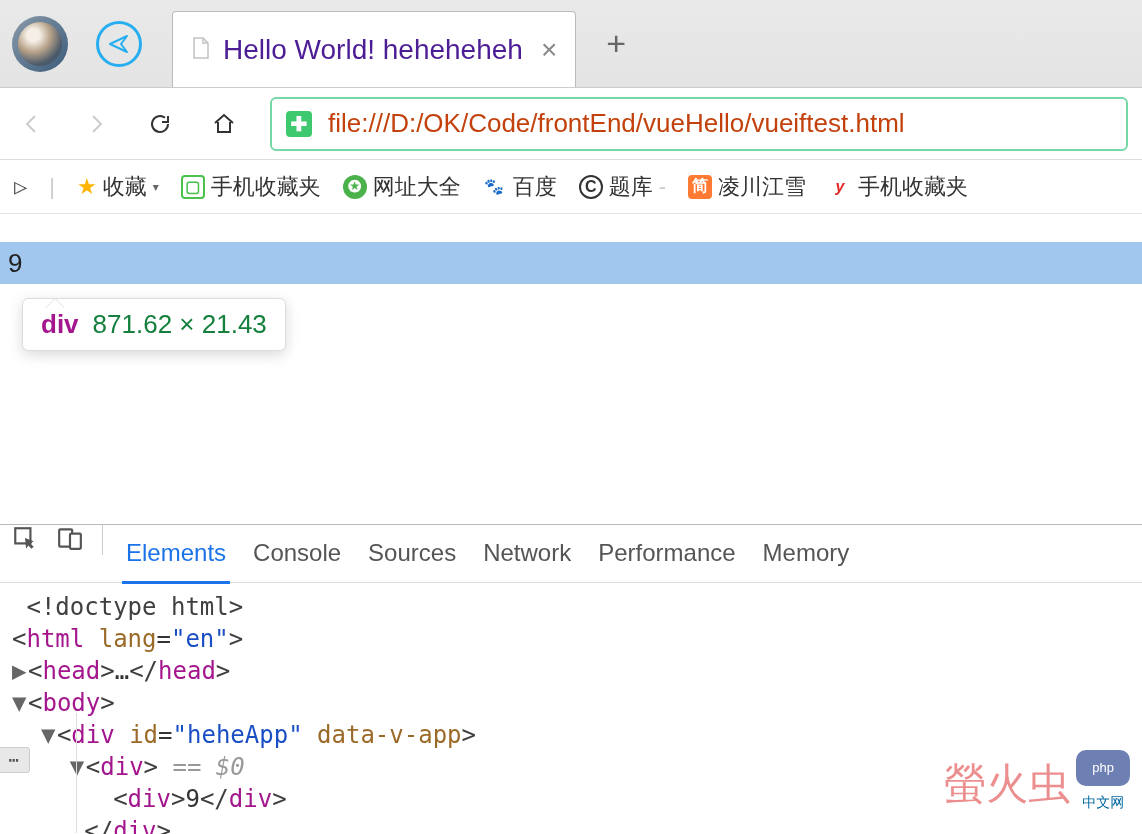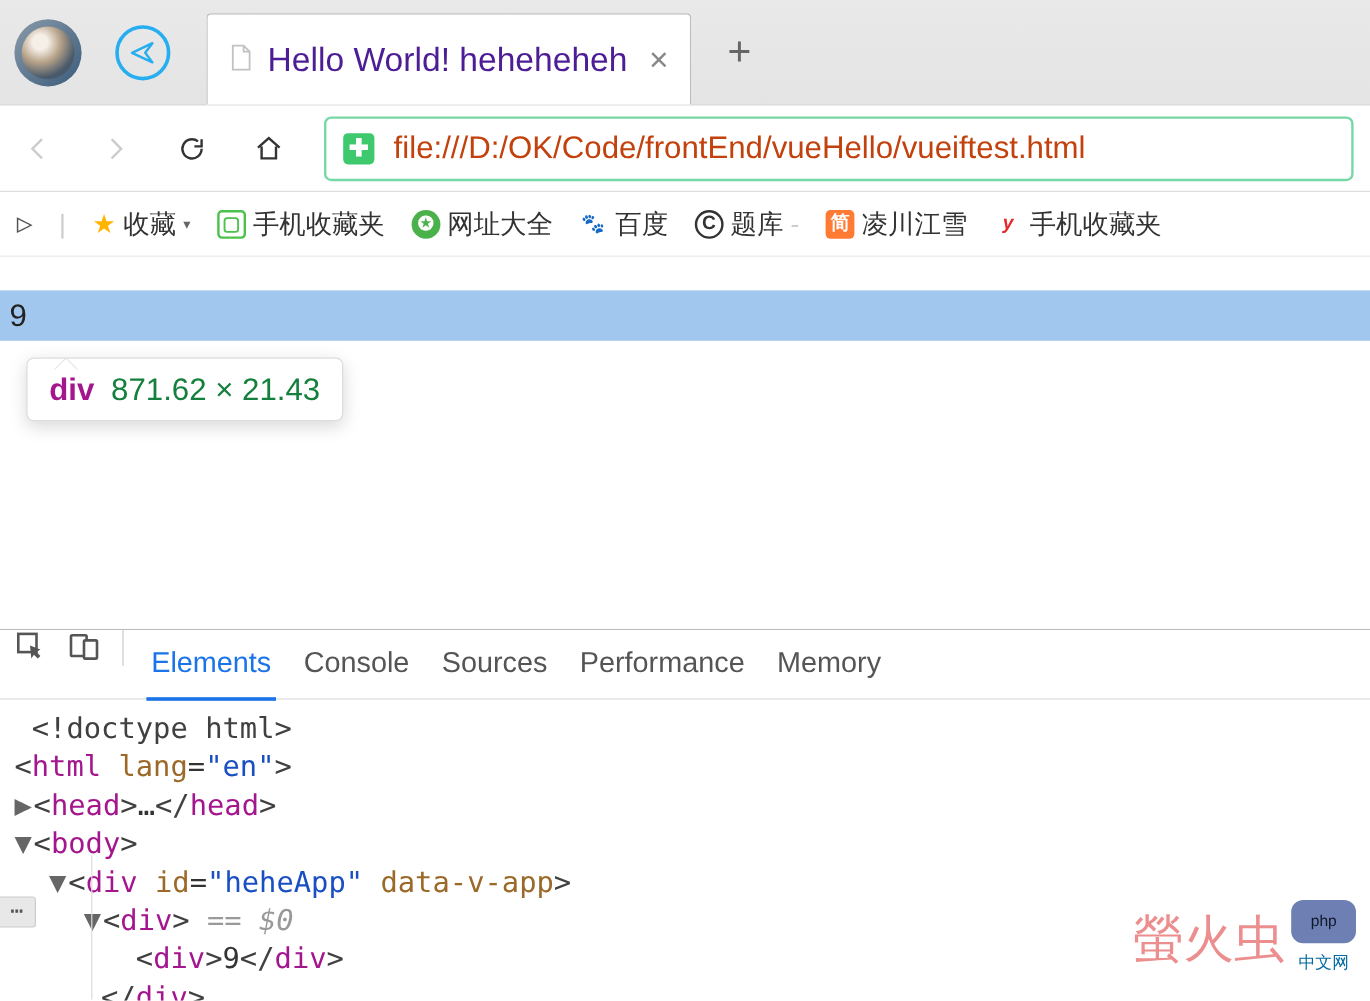--- a/index.html
+++ b/index.html
@@ -51,21 +51,21 @@
 .tg{color:#a4168e}
 .at{color:#9b6a28}
 .eq{color:#333}
 .vl{color:#1a4fc4}
 .cm{color:#999;font-style:italic}
 .arrow{display:inline-block;width:16px;color:#666}
 .ellipsis-btn{position:absolute;left:-2px;top:164px;width:32px;height:26px;background:#e8e8e8;border:1px solid #ccc;border-radius:3px;font-size:18px;display:flex;align-items:center;justify-content:center;color:#555}
 .guide{position:absolute;left:76px;top:130px;width:0;border-left:1px solid #ddd;height:120px}
 
 .watermark{position:absolute;right:12px;bottom:16px;font-size:42px;color:rgba(220,50,50,.55);font-family:"KaiTi","STKaiti",serif;display:flex;align-items:center;gap:6px}
-.watermark .php{font-size:13px;background:#6d7fb3;color:#0f172a;border-radius:10px;padding:2px 16px;font-family:sans-serif}
+.watermark .php{font-size:13px;background:#6d7fb3;color:#ffffff;border-radius:10px;padding:2px 16px;font-family:sans-serif}
 .watermark .sub{font-size:14px;color:#0369a1;font-family:sans-serif}
 </style>
 </head>
 <body>
 
 <div class="tab-bar">
   <div class="avatar"></div>
   <div class="nav-circle">
     <svg viewBox="0 0 24 24">
         <path d="M3 12 L20 4 L14 12 L20 20 Z" fill="none" stroke="#27aef0" stroke-width="2" stroke-linejoin="round"></path>
@@ -164,20 +164,21 @@
           <path d="M12 12l8 3-3 2 3 3-2 2-3-3-2 3z" fill="#555"></path>
         </svg></span>
     <span><svg class="tool-ic" viewBox="0 0 24 24">
           <rect x="2" y="4" width="12" height="16" rx="1" fill="none" stroke="#555" stroke-width="2"></rect>
           <rect x="12" y="8" width="10" height="14" rx="1" fill="#fff" stroke="#555" stroke-width="2"></rect>
         </svg></span>
     <span class="dt-divider"></span>
     <span class="dt-tab active">Elements</span>
     <span class="dt-tab">Console</span>
     <span class="dt-tab">Sources</span>
+    <span class="dt-tab">Network</span>
     <span class="dt-tab">Performance</span>
     <span class="dt-tab">Memory</span>
   </div>
   <div class="dom">
     <div class="ellipsis-btn">⋯</div>
     <div class="guide"></div>
     <div class="line"> <span class="br">&lt;!doctype html&gt;</span></div>
     <div class="line"><span class="br">&lt;</span><span class="tg">html</span> <span class="at">lang</span><span class="eq">=</span><span class="vl">"en"</span><span class="br">&gt;</span></div>
     <div class="line"><span class="arrow">▶</span><span class="br">&lt;</span><span class="tg">head</span><span class="br">&gt;</span><span>…</span><span class="br">&lt;/</span><span class="tg">head</span><span class="br">&gt;</span></div>
     <div class="line"><span class="arrow">▼</span><span class="br">&lt;</span><span class="tg">body</span><span class="br">&gt;</span></div>

